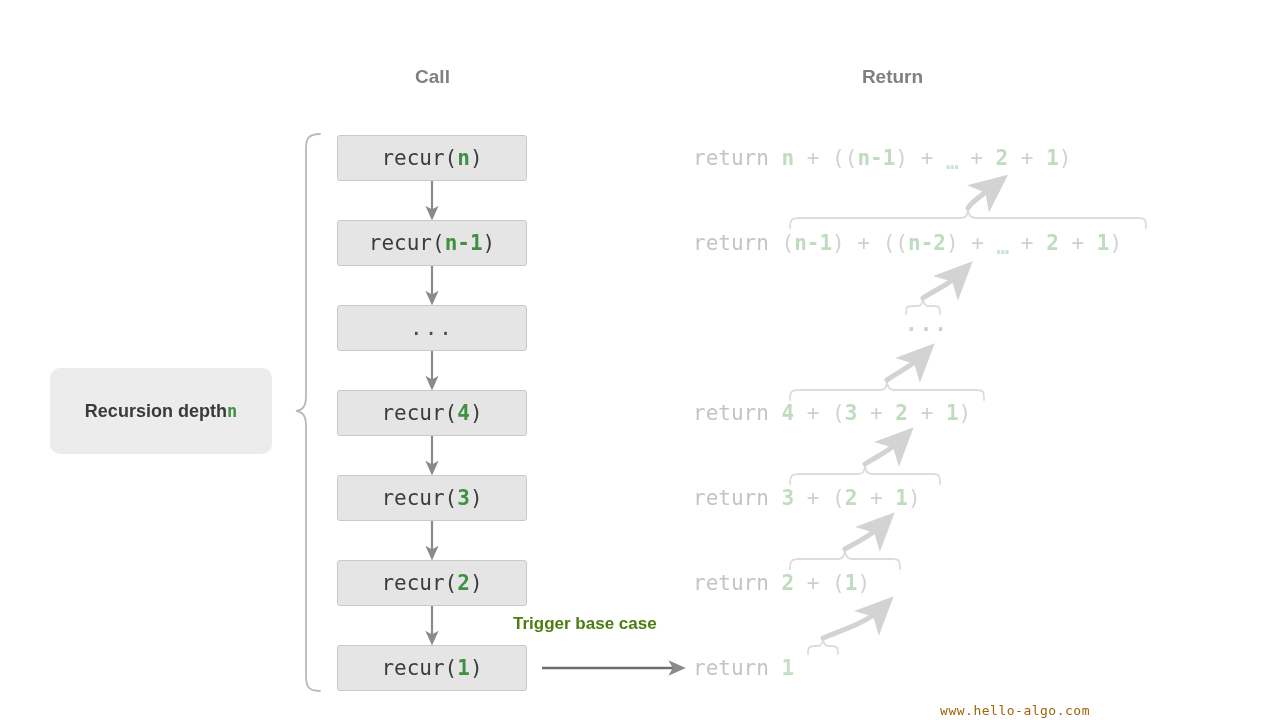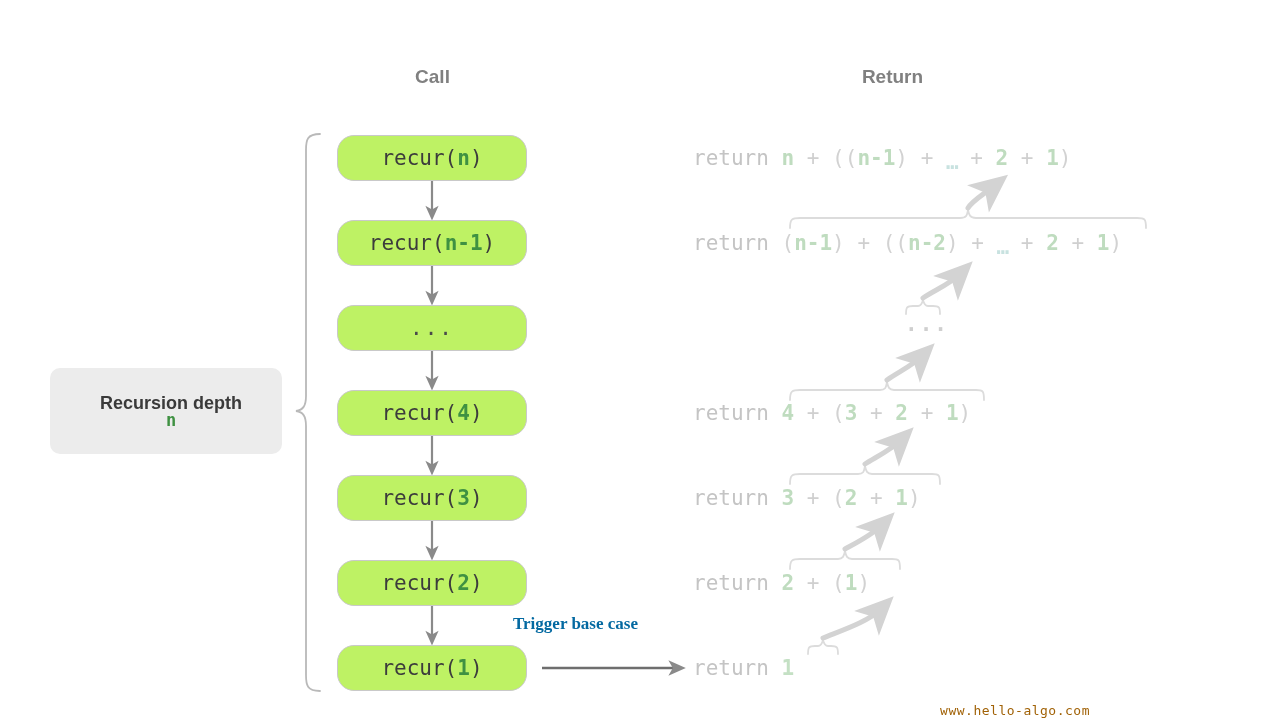--- a/index.html
+++ b/index.html
@@ -33,23 +33,23 @@
     white-space: nowrap;
   }
 
   
   .call-box {
     position: absolute;
     left: 337px;
     width: 190px;
     height: 46px;
     box-sizing: border-box;
-    background: #bef264;
+    background: #e5e5e5;
     border: 1.6px solid #c9c9c9;
-    border-radius: 17px;
+    border-radius: 3px;
     display: flex;
     align-items: center;
     justify-content: center;
     font-family: "DejaVu Sans Mono", monospace;
     font-size: 21px;
     color: #3c3c3c;
     letter-spacing: 0px;
   }
   .call-box .grn {
     color: #3f9142;
@@ -64,25 +64,24 @@
   
   .depth-box {
     position: absolute;
     left: 50px;
     top: 352px;
     width: 222px;
     height: 86px;
     background: #ececec;
     border-radius: 10px;
     display: flex;
-    flex-direction: column;
+    flex-direction: row;
     align-items: center;
     justify-content: center;
     gap: 0;
-    padding-left: 10px;
   }
   .depth-title {
     font-family: "Liberation Sans", sans-serif;
     font-weight: bold;
     font-size: 18px;
     color: #3a3a3a;
     line-height: 1;
   }
   .depth-value {
     font-family: "DejaVu Sans Mono", monospace;
@@ -90,24 +89,24 @@
     font-size: 17px;
     color: #3f9142;
     line-height: 1;
   }
 
   
   .trigger-label {
     position: absolute;
     left: 513px;
     top: 598px;
-    font-family: Liberation Serif, serif;
+    font-family: Liberation Sans, sans-serif;
     font-weight: bold;
     font-size: 17px;
-    color: #0369a1;
+    color: #4d7c0f;
     white-space: nowrap;
   }
 
   
   .ret-line {
     position: absolute;
     left: 693px;
     height: 32px;
     display: flex;
     align-items: center;

